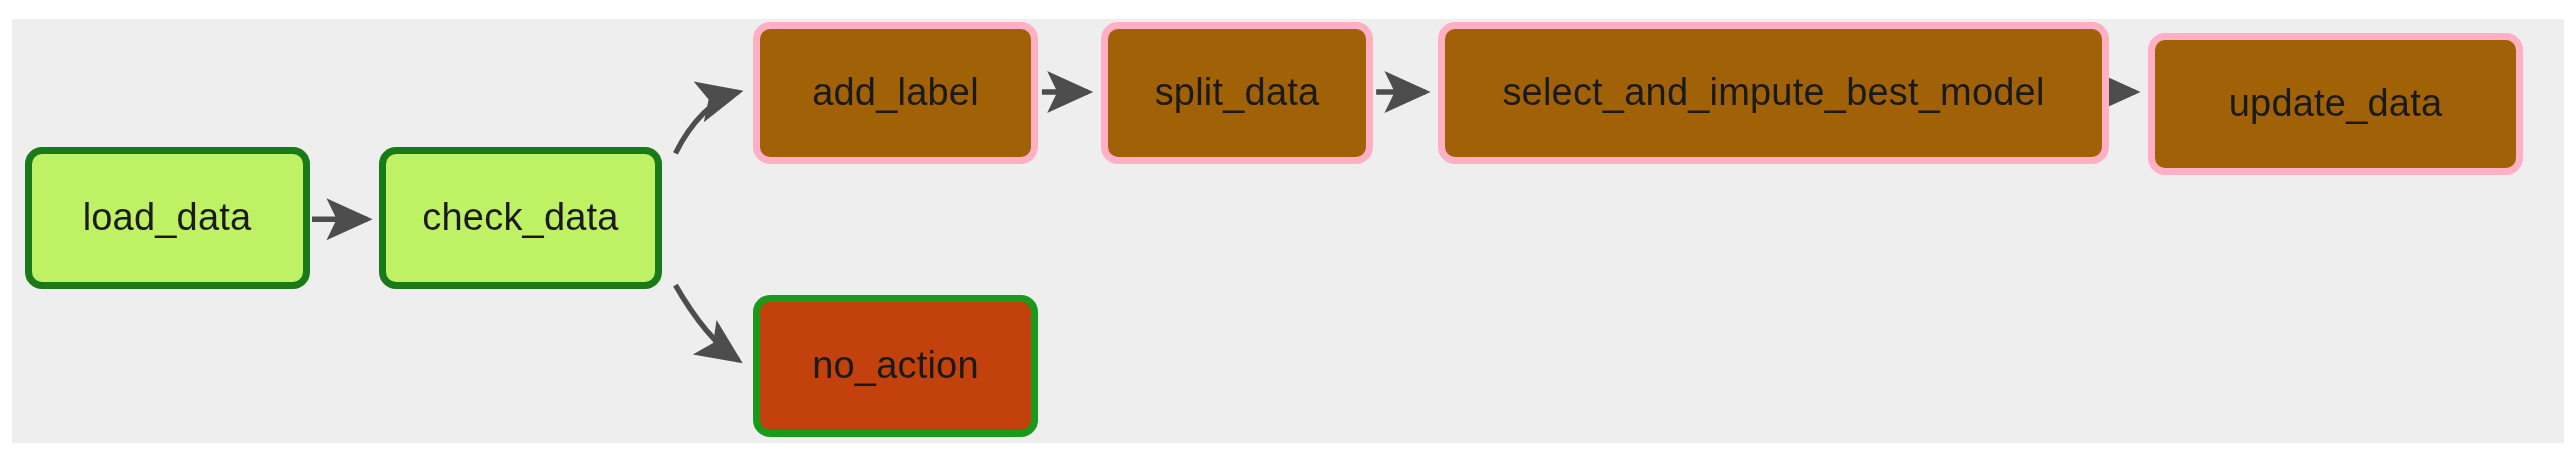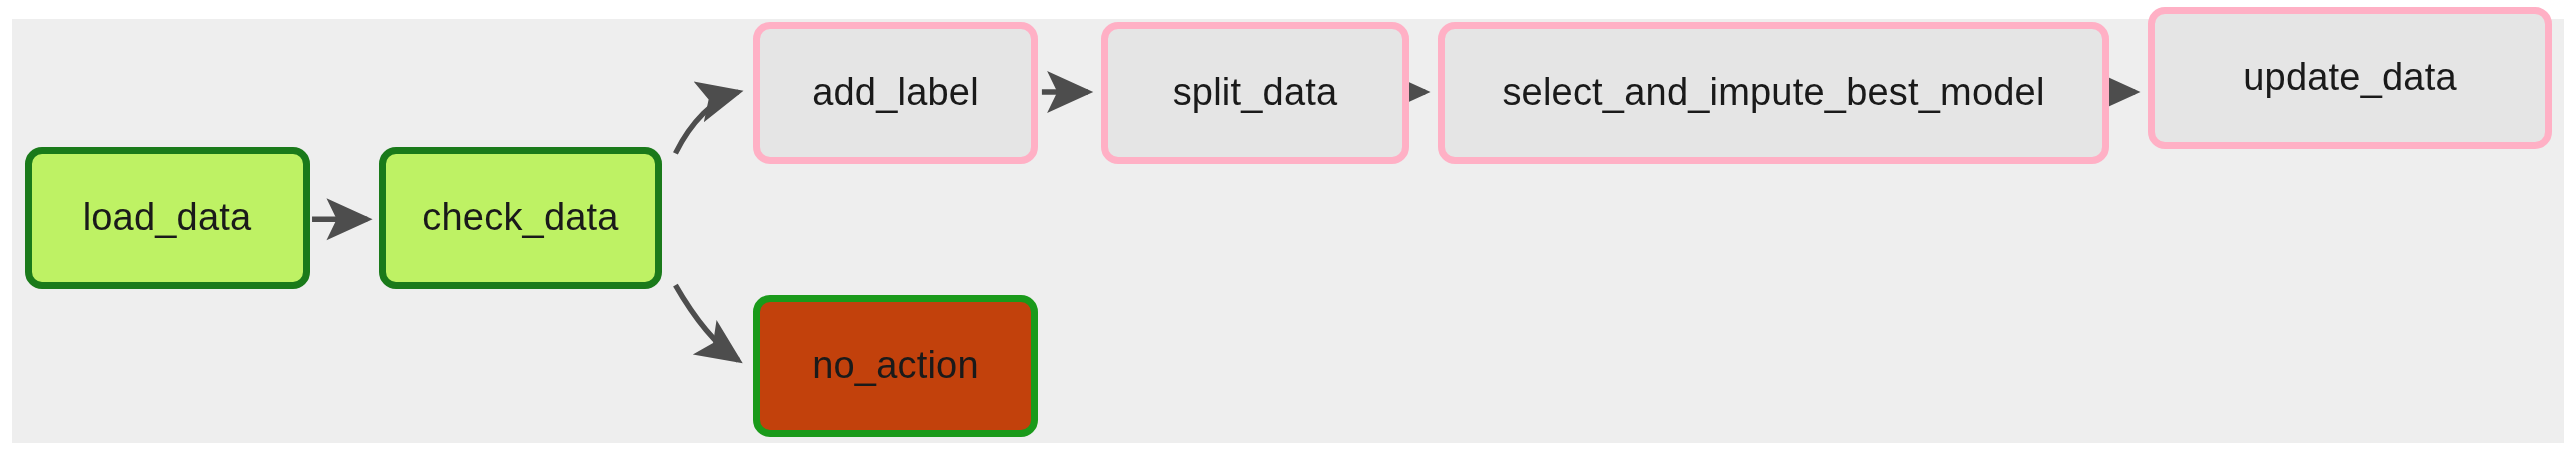--- a/index.html
+++ b/index.html
@@ -28,21 +28,21 @@
     line-height:1.05;
     letter-spacing:0.2px;
     font-weight:400;
   }
   .n-green{
     border:7px solid #1a7a1a;
     background:#bef264;
   }
   .n-pink{
     border:7px solid #ffb0c5;
-    background:#e5e5e5;
+    background:#a16207;
   }
   .n-greenalt{
     border:7px solid #1a9a1a;
     background:#c2410c;
   }
 </style>
 </head>
 <body>
 
 <div id="stage">
@@ -74,29 +74,29 @@
   </div>
 
   <div class="node n-green" style="left:379px;top:147px;width:283px;height:142px;">
     <span class="lbl">check_data</span>
   </div>
 
   <div class="node n-pink" style="left:753px;top:21.5px;width:285px;height:142px;">
     <span class="lbl">add_label</span>
   </div>
 
-  <div class="node n-pink" style="left:1101px;top:21.5px;width:308px;height:142px;">
+  <div class="node n-pink" style="left:1101px;top:21.5px;width:272px;height:142px;">
     <span class="lbl">split_data</span>
   </div>
 
   <div class="node n-pink" style="left:1438px;top:21.5px;width:671px;height:142px;">
     <span class="lbl">select_and_impute_best_model</span>
   </div>
 
-  <div class="node n-pink" style="left:2148px;top:7px;width:404px;height:142px;">
+  <div class="node n-pink" style="left:2148px;top:33px;width:375px;height:142px;">
     <span class="lbl">update_data</span>
   </div>
 
   <div class="node n-greenalt" style="left:753px;top:295px;width:285px;height:142px;">
     <span class="lbl">no_action</span>
   </div>
 
 </div>
 
 

